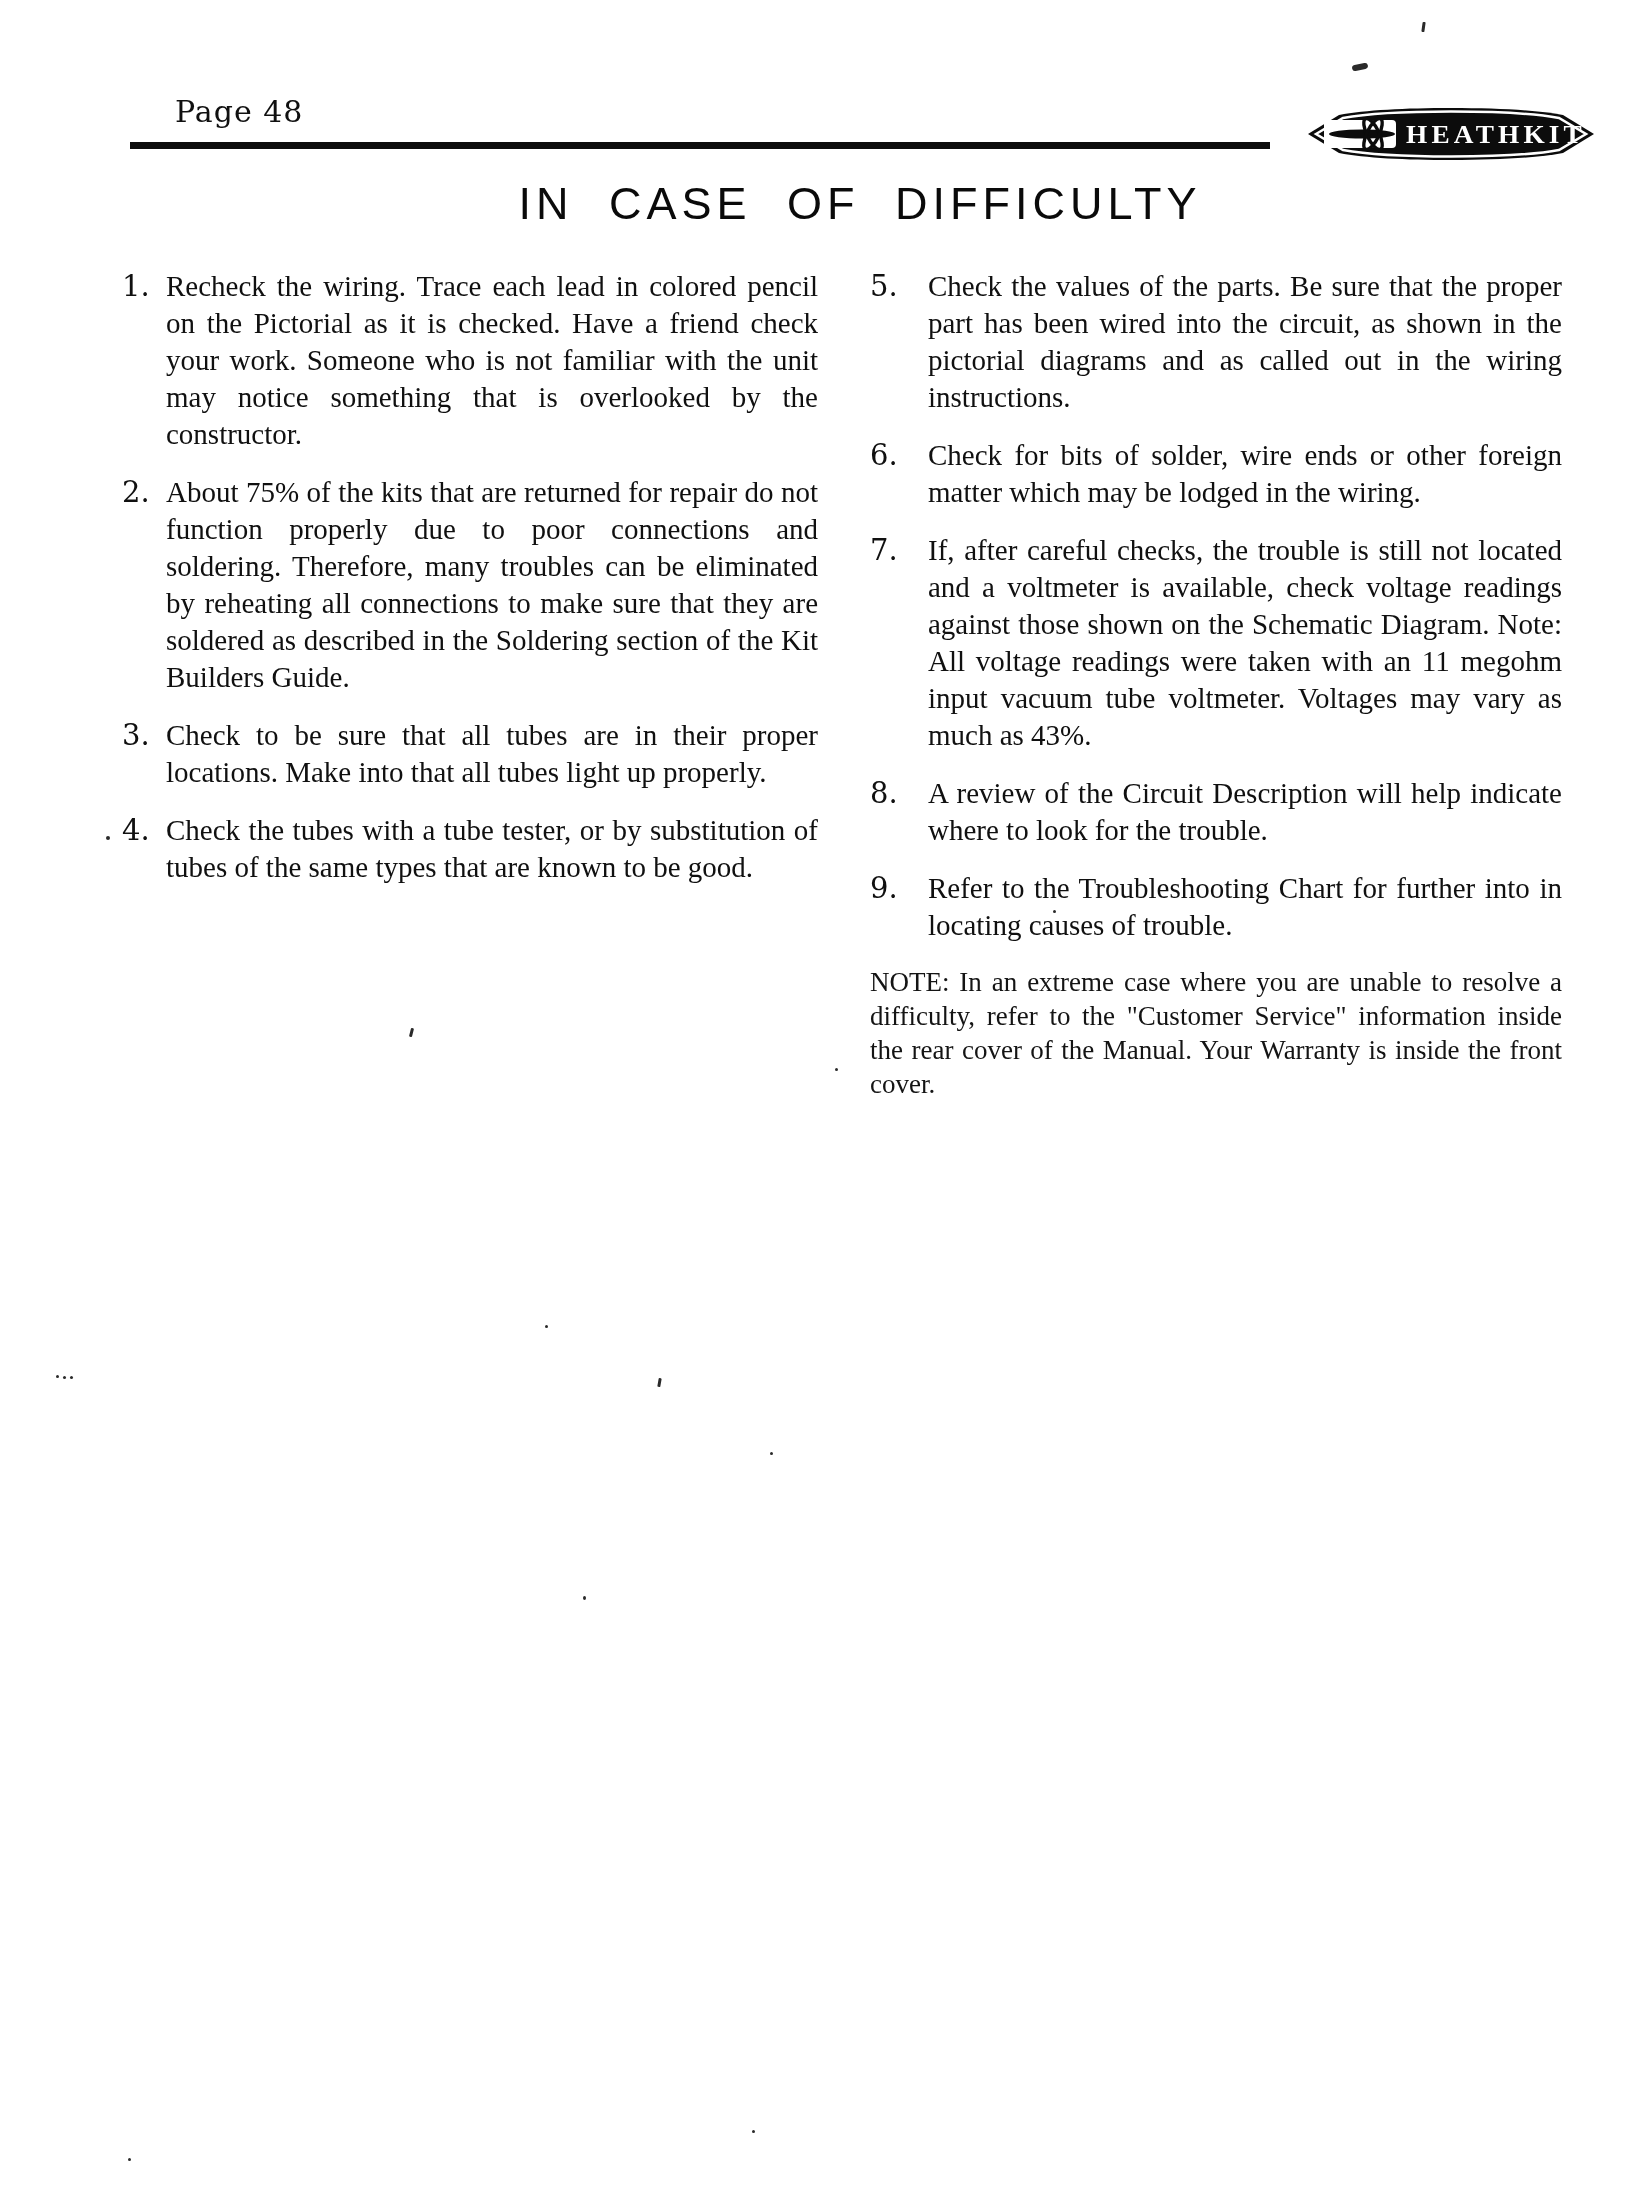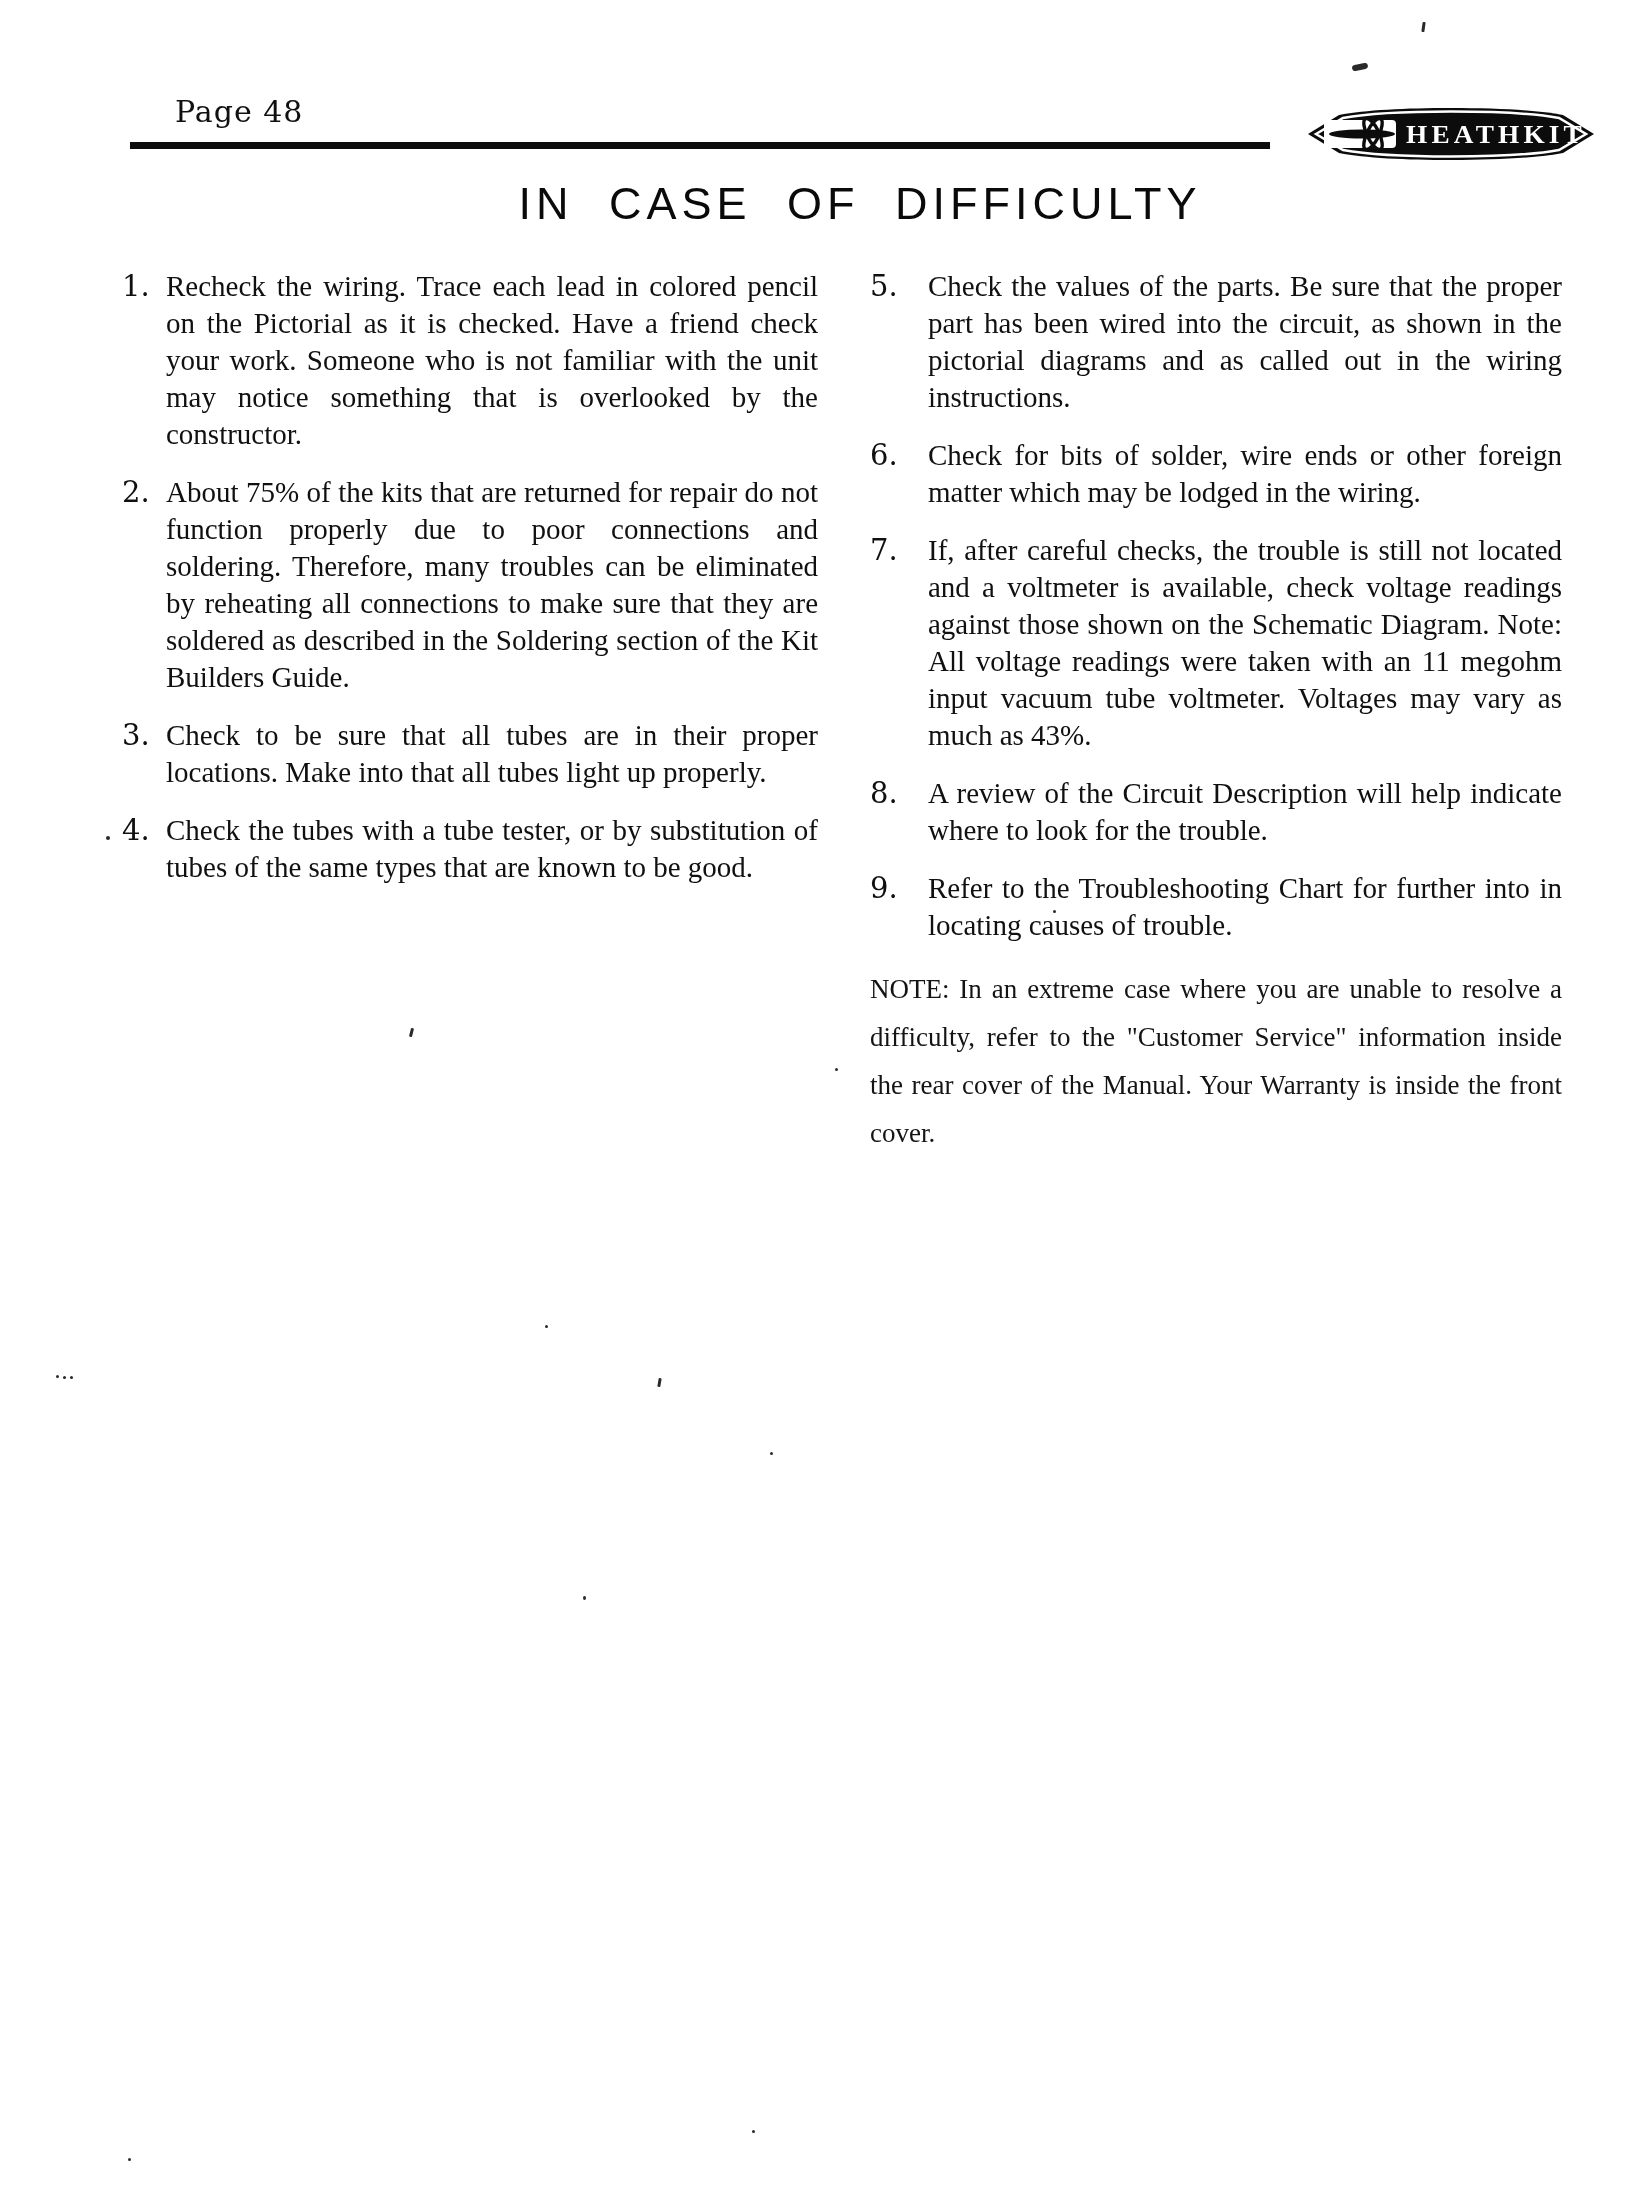--- a/index.html
+++ b/index.html
@@ -39,21 +39,21 @@
     display:flex;
     margin-bottom:21px;
     font-size:29px; line-height:37px;
   }
   .item .num { flex:0 0 44px; }
   .col-right .item .num { flex:0 0 58px; }
   .item .txt { flex:1; text-align:justify;font-family:Liberation Serif, serif; }
   .note {
     margin-top:16px;
     font-family:"Liberation Serif", serif;
-    font-size:27px; line-height:48px;
+    font-size:27px; line-height:34px;
     text-align:justify;
     color:#141414;
   }
   .speck { position:absolute; background:#2a2a2a; border-radius:50%; }
   .tick  { position:absolute; background:#2a2a2a; border-radius:1px; }
 </style>
 </head>
 <body>
 
 <div class="page-number">Page 48</div>

